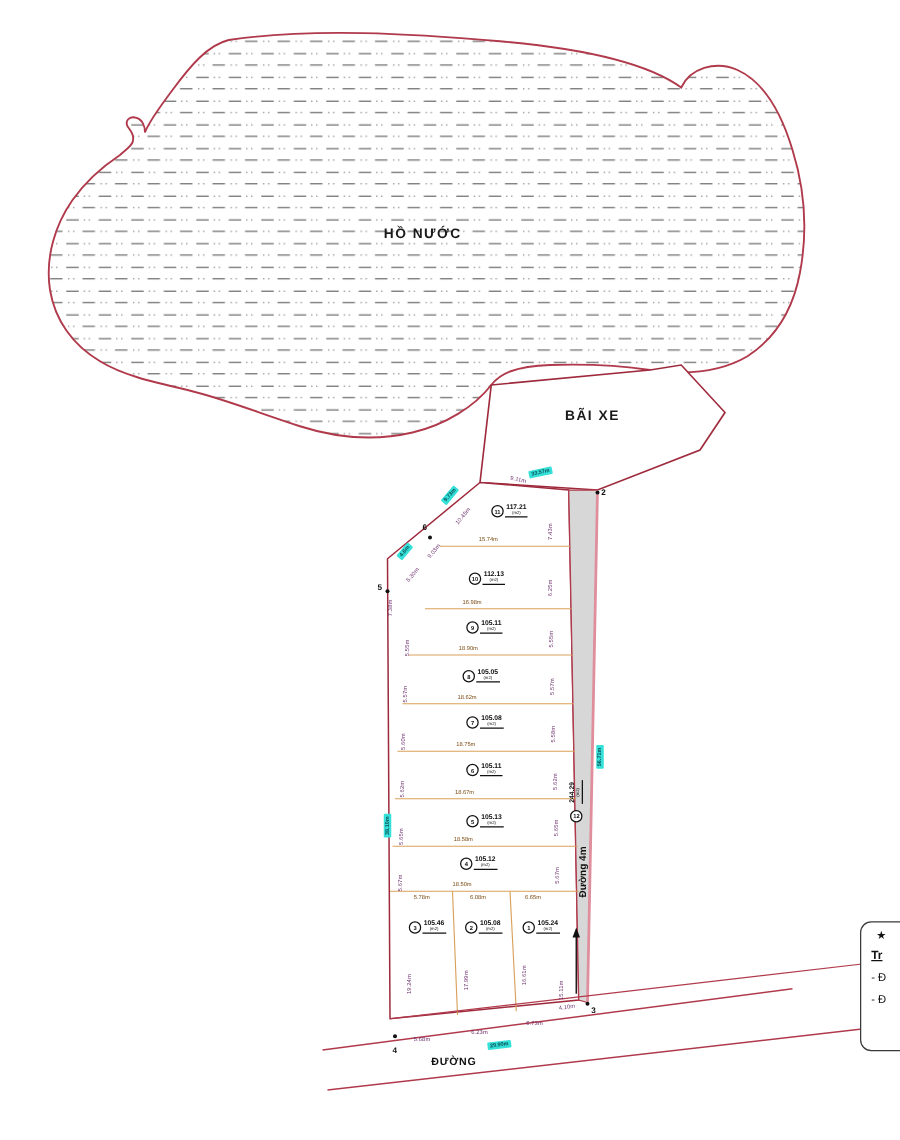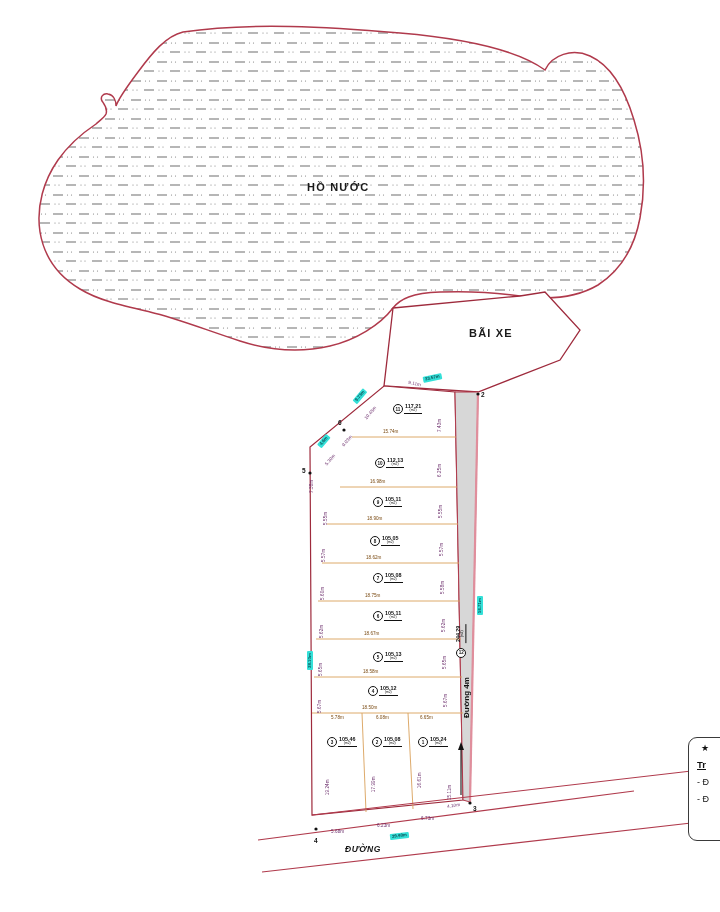--- a/index.html
+++ b/index.html
@@ -7,21 +7,21 @@
        font-family:"Liberation Sans",sans-serif;color:#111;}
 
   #map{position:absolute;left:0;top:0;width:720px;height:912px;}
 
   
   .lbl{position:absolute;white-space:nowrap;line-height:1;}
   .area-title{font-size:11px;font-weight:700;letter-spacing:1.2px;color:#1a1a1a;}
   .dim{font-size:4.6px;color:#6b2d6b;letter-spacing:.1px;}
   .dim-o{font-size:4.6px;color:#7a4a12;}
   .vnum{font-size:6.5px;font-weight:600;color:#111;}
-  .roadname{font-size:8.5px;font-weight:700;letter-spacing:.6px;color:#111;font-style:italic;}
+  .roadname{font-size:8.5px;font-weight:700;letter-spacing:.6px;color:#111;}
   .roadname-v{font-size:8px;font-weight:700;color:#111;
       transform-origin:0 0;transform:rotate(-90deg);}
   .hl{background:#34e0d8;color:#0c4f57;font-size:4.4px;
       padding:1px 2px;border-radius:1px;font-weight:700;}
   .hl-v{transform-origin:0 0;}
 
   
   .parcel{position:absolute;display:flex;align-items:center;gap:1px;}
   .pbullet{width:8px;height:8px;border:1.1px solid #111;border-radius:50%;
       background:#fff;display:flex;align-items:center;justify-content:center;
@@ -109,21 +109,21 @@
   <g fill="#111">
     <circle cx="310" cy="473" r="1.6"></circle>
     <circle cx="344" cy="430" r="1.6"></circle>
     <circle cx="478" cy="394" r="1.6"></circle>
     <circle cx="470" cy="803" r="1.6"></circle>
     <circle cx="316" cy="829" r="1.6"></circle>
   </g>
 </svg>
 
 <div class="lbl area-title" style="left:307px;top:182px;">HỒ NƯỚC</div>
-<div class="lbl area-title" style="left:469px;top:328px;">BÃI XE</div>
+<div class="lbl area-title" style="left:452px;top:328px;">BÃI XE</div>
 
 <div class="lbl roadname-v" style="left:463px;top:718px;">Đường 4m</div>
 
 <div class="lbl roadname" style="left:345px;top:845px;">ĐƯỜNG</div>
 
 <div class="lbl vnum" style="left:302px;top:468px;">5</div>
 <div class="lbl vnum" style="left:338px;top:420px;">6</div>
 <div class="lbl vnum" style="left:481px;top:392px;">2</div>
 <div class="lbl vnum" style="left:473px;top:806px;">3</div>
 <div class="lbl vnum" style="left:314px;top:838px;">4</div>

